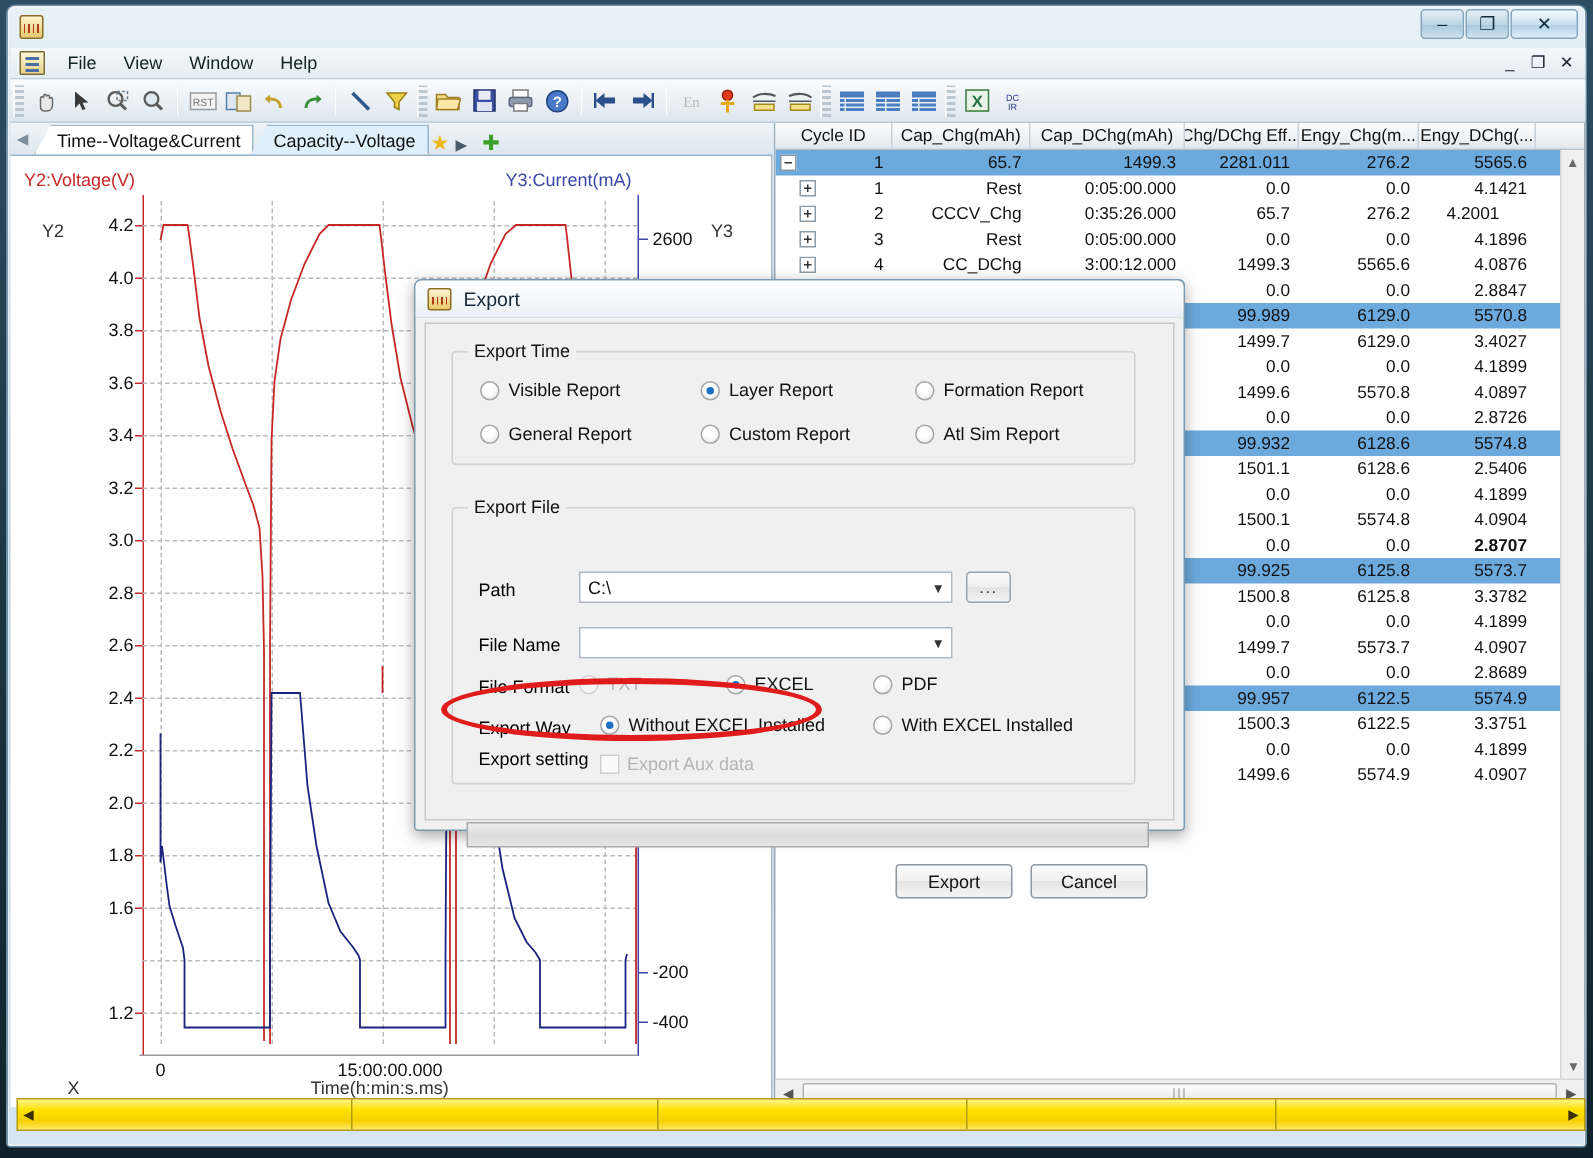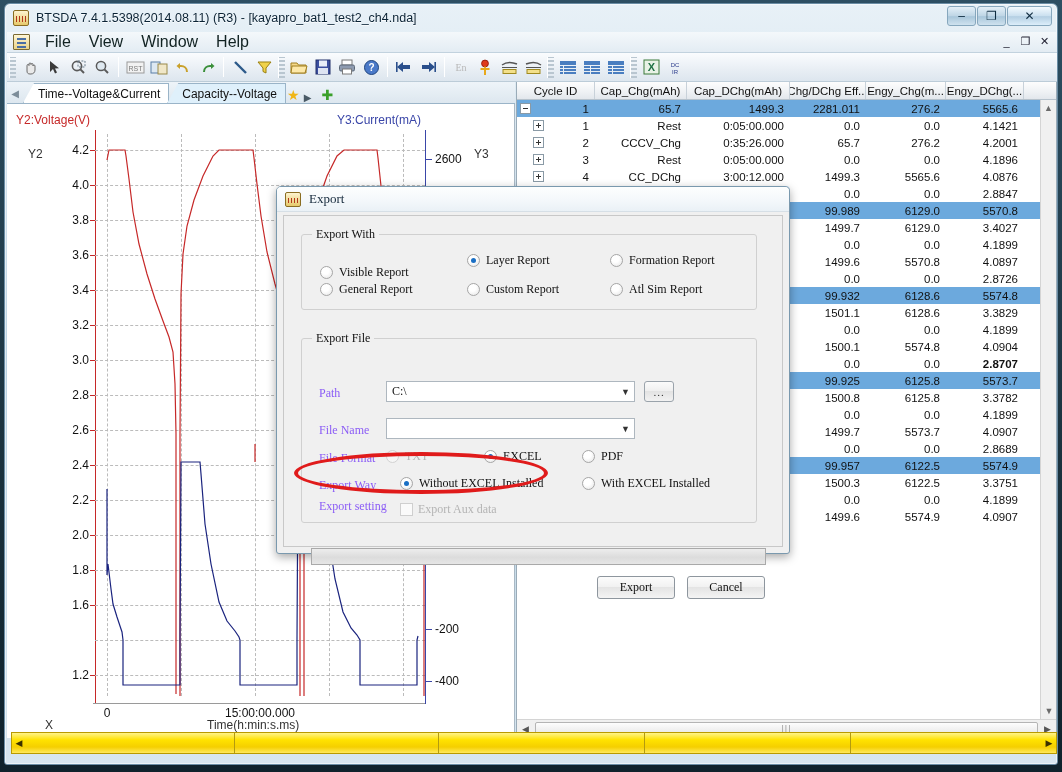--- a/index.html
+++ b/index.html
@@ -89,21 +89,21 @@
     border: 1px solid #7b6a33;
     background: linear-gradient(180deg,#fff6d6,#e9d387);
     position: relative; border-radius: 1px;
   }
   .doc-icon::after {
     content:""; position:absolute; left:3px; top:3px; width:9px; height:2px;
     background:#4a6fa5; box-shadow: 0 4px 0 #4a6fa5, 0 8px 0 #4a6fa5;
   }
   .menu-item {
     padding: 2px 9px;
-    font-size: 16px; color: #122;
+    font-size: 12px; color: #122;
     white-space: nowrap;
   }
   .menubar-right {
     position: absolute; right: 4px; top: 1px;
     display: flex; gap: 2px;
   }
   .mbtn {
     width: 17px; height: 17px;
     display:flex;align-items:center;justify-content:center;
     font-size: 11px; color:#223;
@@ -324,21 +324,20 @@
 
   
   .dialog {
     position: absolute;
     left: 276px; top: 186px;
     width: 514px; height: 368px;
     background: #f0f0f0;
     border: 1px solid #7a99ae;
     border-radius: 5px 5px 3px 3px;
     box-shadow: 0 3px 10px rgba(0,0,0,.35);
-    font-family: Liberation Serif, serif;
   }
   .dlg-title {
     height: 25px;
     background: linear-gradient(180deg,#fdfefe,#f4f8fb 55%,#eaf1f6);
     border-radius: 4px 4px 0 0;
     display:flex; align-items:center; padding-left: 8px;
     border-bottom: 1px solid #d6dfe6;
   }
   .dlg-icon {
     width: 16px; height: 15px; margin-right: 8px;
@@ -376,21 +375,21 @@
     background: radial-gradient(circle at 40% 35%, #ffffff 35%, #f0f0f0 70%, #e2e2e2 100%);
     margin-right: 6px; flex:0 0 auto; position:relative;
   }
   .radio.on .dot::after {
     content:""; position:absolute; left:3px; top:3px; width:5px; height:5px;
     border-radius:50%; background:#1a6fc4;
   }
   .radio.disabled { color:#b4b4b4; }
   .radio.disabled .dot { border-color:#d2d2d2; background:#f6f6f6; }
 
-  .fld-label { position:absolute; font-size:12px; color:#8b5cf6; }
+  .fld-label { position:absolute; font-size:12px; color:#000000; }
   .combo {
     position:absolute; height: 21px;
     border: 1px solid #aeb7bf; background:#fff;
     display:flex; align-items:center;
   }
   .combo .val { font-size: 12px; color:#111; padding-left: 5px; flex:1; }
   .combo .arrow {
     width: 17px; display:flex; align-items:center; justify-content:center;
     color:#333; font-size:9px;
   }
@@ -432,21 +431,20 @@
 </style>
 </head>
 <body>
 
 <div id="app">
 
   <div class="win-frame">
 
     <div class="titlebar">
       <div class="title-icon"></div>
-      <div class="title-text">BTSDA 7.4.1.5398(2014.08.11) (R3) - [kayapro_bat1_test2_ch4.nda]</div>
       <div class="winbtns">
         <div class="winbtn">–</div>
         <div class="winbtn">❐</div>
         <div class="winbtn close">✕</div>
       </div>
     </div>
 
     <div class="menubar">
       <div class="doc-icon"></div>
       <div class="menu-item">File</div>
@@ -703,21 +701,21 @@
         <div class="ytick" style="top:296px">2.6</div>
         <div class="ytick" style="top:331px">2.4</div>
         <div class="ytick" style="top:366px">2.2</div>
         <div class="ytick" style="top:401px">2.0</div>
         <div class="ytick" style="top:436px">1.8</div>
         <div class="ytick" style="top:471px">1.6</div>
         <div class="ytick" style="top:541px">1.2</div>
 
         <div class="y3tick" style="top:25px">2600</div>
         <div class="y3tick" style="top:77px">2400</div>
-        <div class="y3tick" style="top:495px">-200</div>
+        <div class="y3tick" style="top:514px">-200</div>
         <div class="y3tick" style="top:547px">-400</div>
 
         <div class="xtick" style="left:12px">0</div>
         <div class="xtick" style="left:165px">15:00:00.000</div>
 
         <svg width="330" height="562" viewBox="0 0 330 562" style="position:absolute;left:0;top:0;">
 
           <g fill="none" stroke="#c62828" stroke-width="1.2">
             <path d="M12,26 L14,16 L30,16 L31,22 L34,45 L38,78 L44,110 L52,140 L60,165 L68,187 L74,203 L78,218 L80,250 L81,300 L81,400 L81,560"></path>
             <path d="M85,562 L85,300 L86,160 L88,120 L92,92 L99,66 L108,42 L118,22 L124,16 L158,16 L159,24 L162,50 L166,82 L172,118 L180,150 L188,177 L196,198 L202,214 L204,250 L205,330 L205,430 L205,562"></path>
@@ -771,21 +769,21 @@
           </div>
           <div class="tr">
             <div class="td" style="width: 78px; display: flex; align-items: center; justify-content: flex-end; position: relative;">
               <span class="expander plus" style="position: absolute; left: 16px;"></span>
               <span>2</span>
             </div>
             <div class="td" style="width: 92px;">CCCV_Chg</div>
             <div class="td" style="width: 103px; text-align: right;">0:35:26.000</div>
             <div class="td" style="width: 76px;">65.7</div>
             <div class="td" style="width: 80px;">276.2</div>
-            <div class="td" style="width: 78px;">4.2001</div>
+            <div class="td" style="width: 78px; text-align: center;">4.2001</div>
           </div>
           <div class="tr">
             <div class="td" style="width: 78px; display: flex; align-items: center; justify-content: flex-end; position: relative;">
               <span class="expander plus" style="position: absolute; left: 16px;"></span>
               <span>3</span>
             </div>
             <div class="td" style="width: 92px;">Rest</div>
             <div class="td" style="width: 103px;">0:05:00.000</div>
             <div class="td" style="width: 76px;">0.0</div>
             <div class="td" style="width: 80px;">0.0</div>
@@ -874,21 +872,21 @@
             <div class="td" style="width: 78px;">5574.8</div>
           </div>
           <div class="tr">
             <div class="td" style="width: 78px; display: flex; align-items: center; justify-content: flex-end; position: relative;">
               <span></span>
             </div>
             <div class="td" style="width: 92px;"></div>
             <div class="td" style="width: 103px;"></div>
             <div class="td" style="width: 76px;">1501.1</div>
             <div class="td" style="width: 80px;">6128.6</div>
-            <div class="td" style="width: 78px;">3.3829</div>
+            <div class="td" style="width: 78px;">2.5406</div>
           </div>
           <div class="tr">
             <div class="td" style="width: 78px; display: flex; align-items: center; justify-content: flex-end; position: relative;">
               <span></span>
             </div>
             <div class="td" style="width: 92px;"></div>
             <div class="td" style="width: 103px;"></div>
             <div class="td" style="width: 76px;">0.0</div>
             <div class="td" style="width: 80px;">0.0</div>
             <div class="td" style="width: 78px;">4.1899</div>
@@ -1037,23 +1035,23 @@
 
   <div class="dialog">
     <div class="dlg-title">
       <div class="dlg-icon"></div>
       <div class="dlg-title-text">Export</div>
     </div>
 
     <div class="dlg-body">
 
       <div class="group" style="left:17px; top:18px; width:456px; height:76px;">
-        <div class="group-label">Export With</div>
-
-        <div class="radio" style="left:18px; top:30px;">
+        <div class="group-label">Export Time</div>
+
+        <div class="radio" style="left:18px; top:18px;">
           <span class="dot"></span>
           <span>Visible Report</span>
         </div>
         <div class="radio on" style="left:165px; top:18px;">
           <span class="dot"></span>
           <span>Layer Report</span>
         </div>
         <div class="radio" style="left:308px; top:18px;">
           <span class="dot"></span>
           <span>Formation Report</span>

